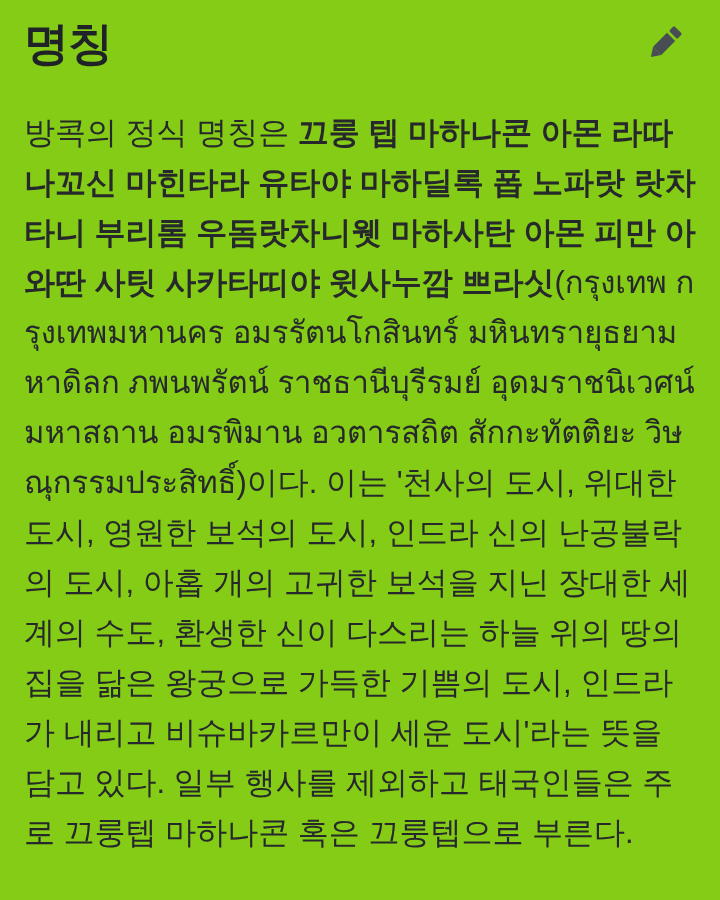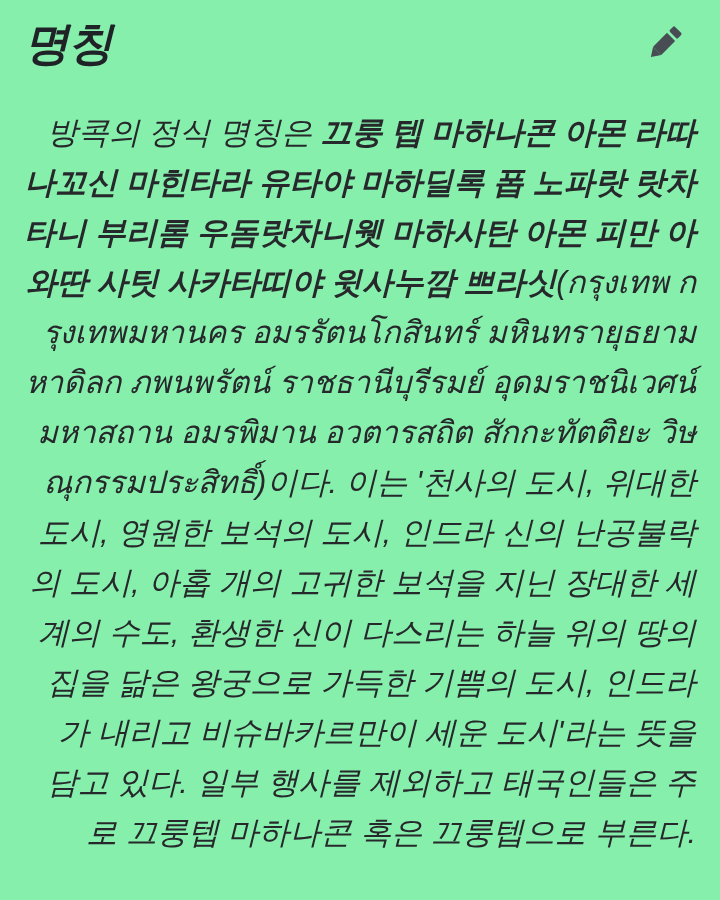--- a/index.html
+++ b/index.html
@@ -7,22 +7,21 @@
   body {
     background: #ffffff;
     font-family: "Liberation Sans", "DejaVu Sans", sans-serif;
     color: #26282b;
   }
   .page {
     width: 720px;
     height: 900px;
     padding: 0 24px;
     overflow: hidden;
-    background: #86efac;
-    font-style: italic;
+    background: #84cc16;
   }
   .section-header {
     display: flex;
     justify-content: space-between;
     align-items: center;
     padding-top: 16px;
     padding-right: 10px;
   }
   .section-title {
     font-size: 45px;
@@ -44,21 +43,21 @@
   }
   .edit-btn svg { width: 42px; height: 42px; }
   .pencil-fill { fill: #474d53; }
   .article {
     margin-top: 36px;
     font-size: 31px;
     line-height: 50px;
     color: #26282b;
     word-break: break-all;
     overflow-wrap: anywhere;
-    text-align: right;
+    text-align: left;
   }
   .article .seg-bold { font-weight: 700; }
 </style>
 </head>
 <body>
 
 <div class="page">
 
   <div class="section-header">
     <h2 class="section-title">명칭</h2>

